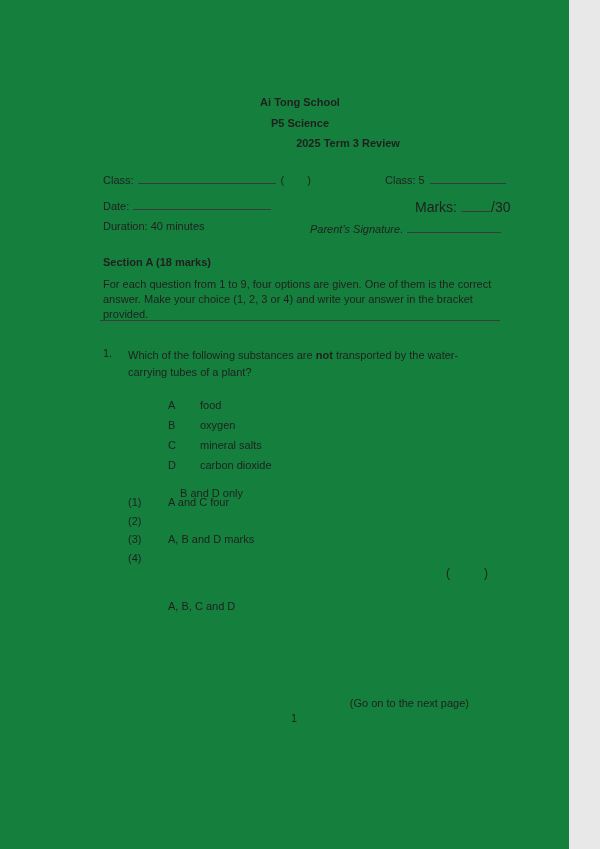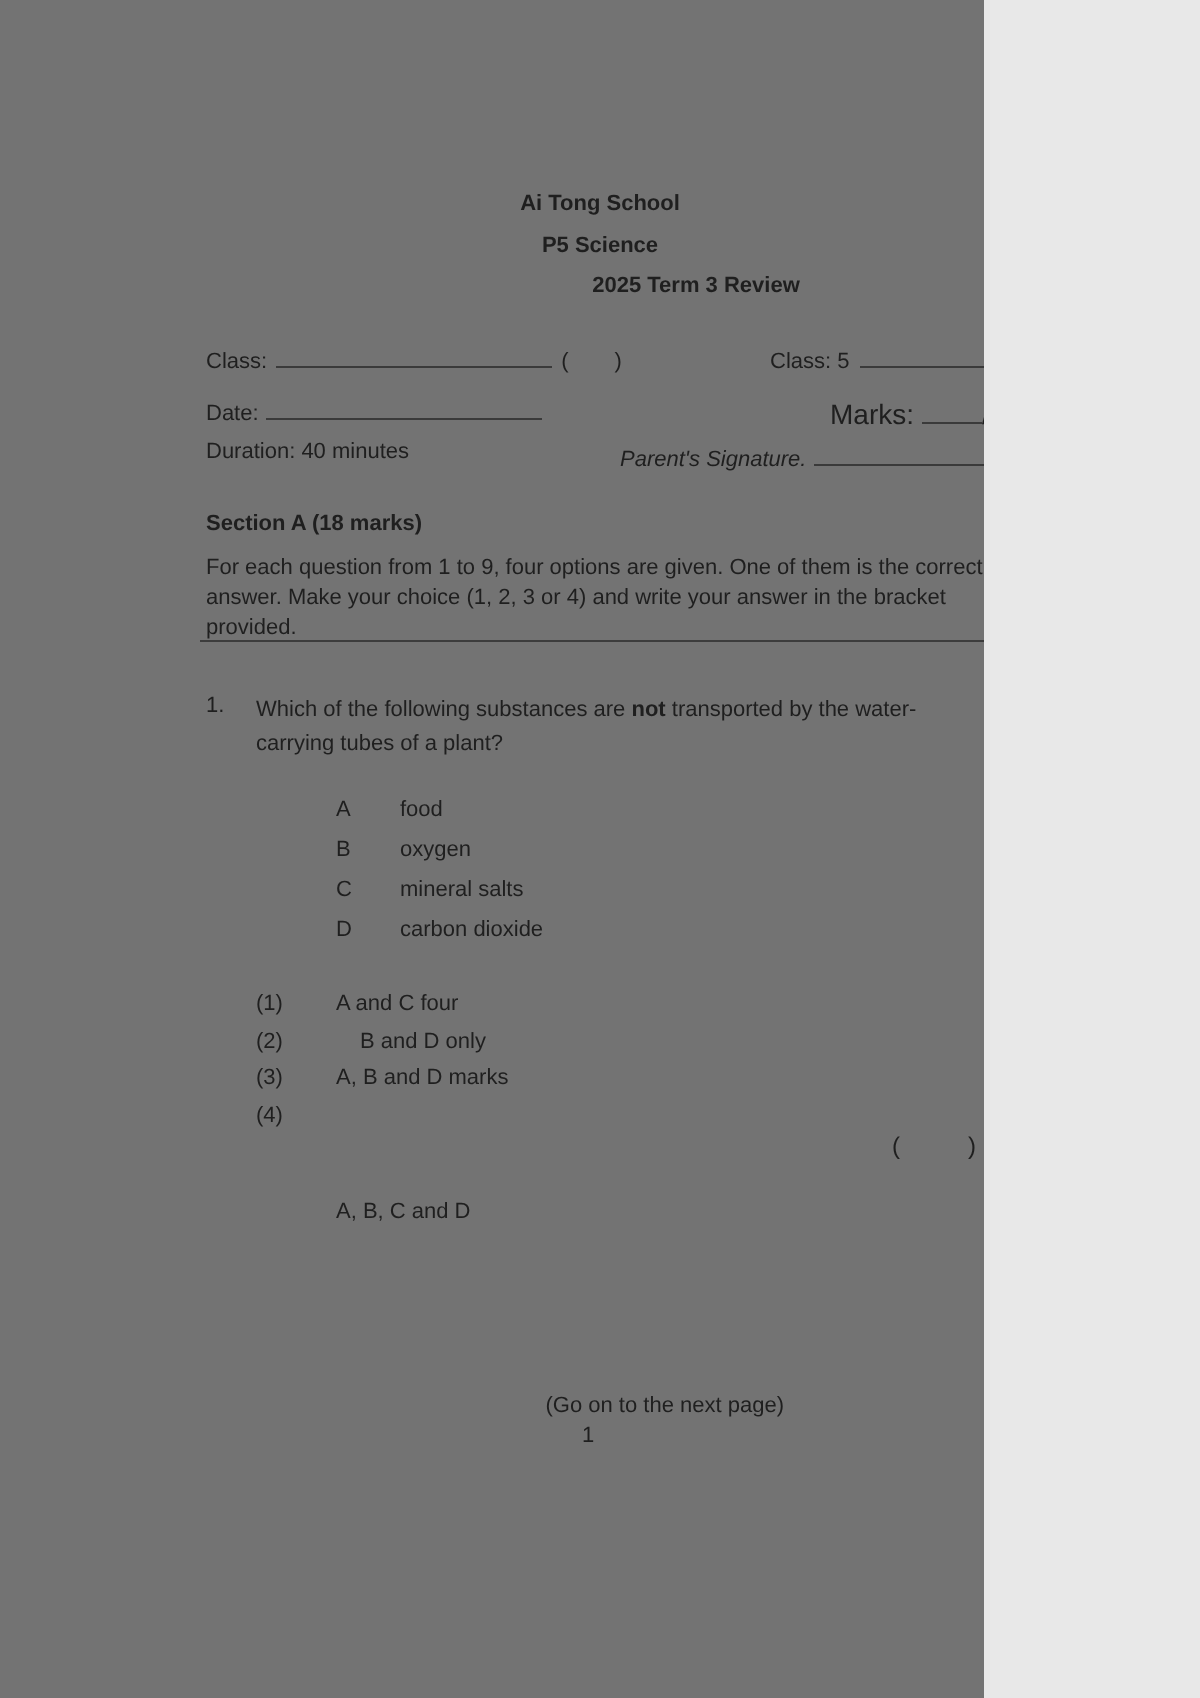--- a/index.html
+++ b/index.html
@@ -1,20 +1,20 @@
 <!DOCTYPE html>
 <html><head>
 <meta charset="utf-8">
 <style>
   html, body { margin: 0; padding: 0; background: #e8e8e8; }
   .page {
     position: relative;
-    width: 492px;
+    width: 569px;
     height: 849px;
-    background: #737373;
+    background: #15803d;
     font-family: "Liberation Sans", "DejaVu Sans", sans-serif;
     color: #1f1f1f;
     font-size: 11px;
     overflow: hidden;
   }
   .abs { position: absolute; white-space: nowrap; }
   .center { left: 0; width: 600px; text-align: center; }
   .bold { font-weight: bold; }
   .blank {
     display: inline-block;
@@ -104,21 +104,21 @@
 
   <div class="abs" style="left:168px; top:459px;">
     <span>D</span>
   </div>
   <div class="abs" style="left:200px; top:459px;">carbon dioxide</div>
 
   <div class="abs" style="left:128px; top:496px;">(1)</div>
   <div class="abs" style="left:168px; top:496px;">A and C four</div>
 
   <div class="abs" style="left:128px; top:515px;">(2)</div>
-  <div class="abs" style="left:168px; top:515px;padding-left:12px;">B and D only</div>
+  <div class="abs" style="left:168px; top:487px;padding-left:12px;">B and D only</div>
 
   <div class="abs" style="left:128px; top:533px;">(3)</div>
   <div class="abs" style="left:168px; top:533px;">A, B and D marks</div>
 
   <div class="abs" style="left:128px; top:552px;">(4)</div>
   <div class="abs" style="left:168px; top:552px;margin-top:48px;">A, B, C and D</div>
 
   <div class="abs answer-bracket" style="left:446px; top:566px;">
     <span>(</span><span style="display:inline-block; width:34px;"></span><span>)</span>
   </div>

